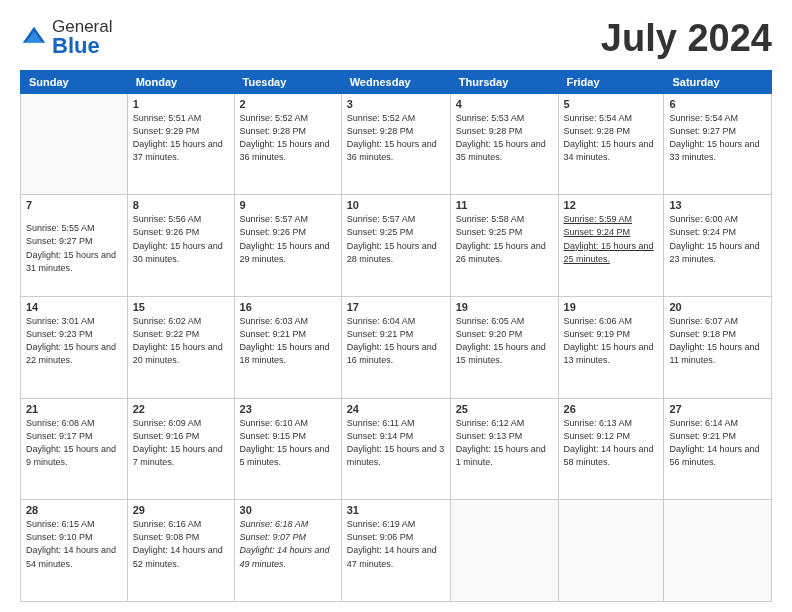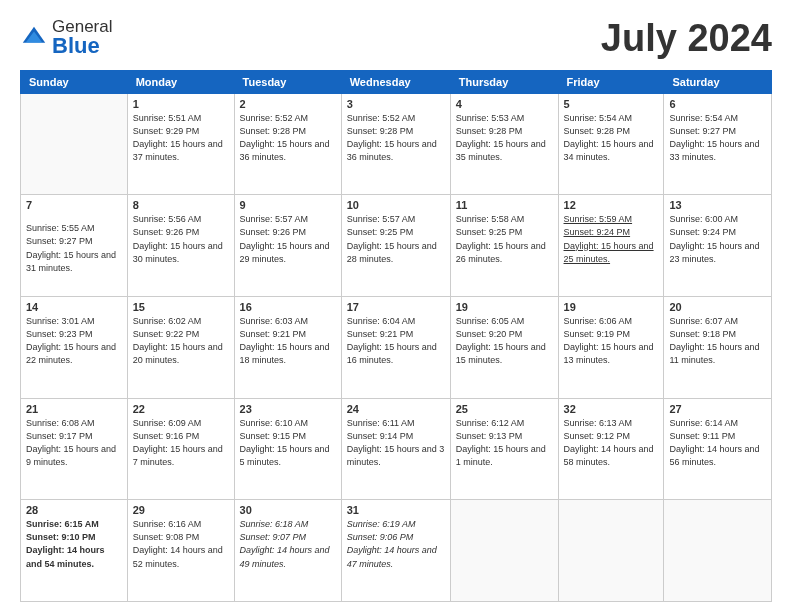--- a/index.html
+++ b/index.html
@@ -283,54 +283,54 @@
 Sunset: 9:14 PM
 Daylight: 15 hours and 3 minutes.</div>
           </td>
           <td>
             <span class="day-num">25</span>
             <div class="day-info" style="white-space: pre-line;">Sunrise: 6:12 AM
 Sunset: 9:13 PM
 Daylight: 15 hours and 1 minute.</div>
           </td>
           <td>
-            <span class="day-num">32</span>
+            <span class="day-num">26</span>
             <div class="day-info" style="white-space: pre-line;">Sunrise: 6:13 AM
 Sunset: 9:12 PM
 Daylight: 14 hours and 58 minutes.</div>
           </td>
           <td>
             <span class="day-num">27</span>
             <div class="day-info" style="white-space: pre-line;">Sunrise: 6:14 AM
-Sunset: 9:11 PM
+Sunset: 9:21 PM
 Daylight: 14 hours and 56 minutes.</div>
           </td>
         </tr>
         <tr>
           <td>
             <span class="day-num">28</span>
-            <div class="day-info" style="white-space: pre-line; font-weight: bold;">Sunrise: 6:15 AM
+            <div class="day-info" style="white-space: pre-line;">Sunrise: 6:15 AM
 Sunset: 9:10 PM
 Daylight: 14 hours and 54 minutes.</div>
           </td>
           <td>
             <span class="day-num">29</span>
             <div class="day-info" style="white-space: pre-line;">Sunrise: 6:16 AM
 Sunset: 9:08 PM
 Daylight: 14 hours and 52 minutes.</div>
           </td>
           <td>
             <span class="day-num">30</span>
             <div class="day-info" style="white-space: pre-line; font-style: italic;">Sunrise: 6:18 AM
 Sunset: 9:07 PM
 Daylight: 14 hours and 49 minutes.</div>
           </td>
           <td>
             <span class="day-num">31</span>
-            <div class="day-info" style="white-space: pre-line; font-style: italic;">Sunrise: 6:19 AM
+            <div class="day-info" style="white-space: pre-line;">Sunrise: 6:19 AM
 Sunset: 9:06 PM
 Daylight: 14 hours and 47 minutes.</div>
           </td>
           <td class="empty-cell"></td>
           <td class="empty-cell"></td>
           <td class="empty-cell"></td>
         </tr>
       </tbody>
   </table>
 </div>

